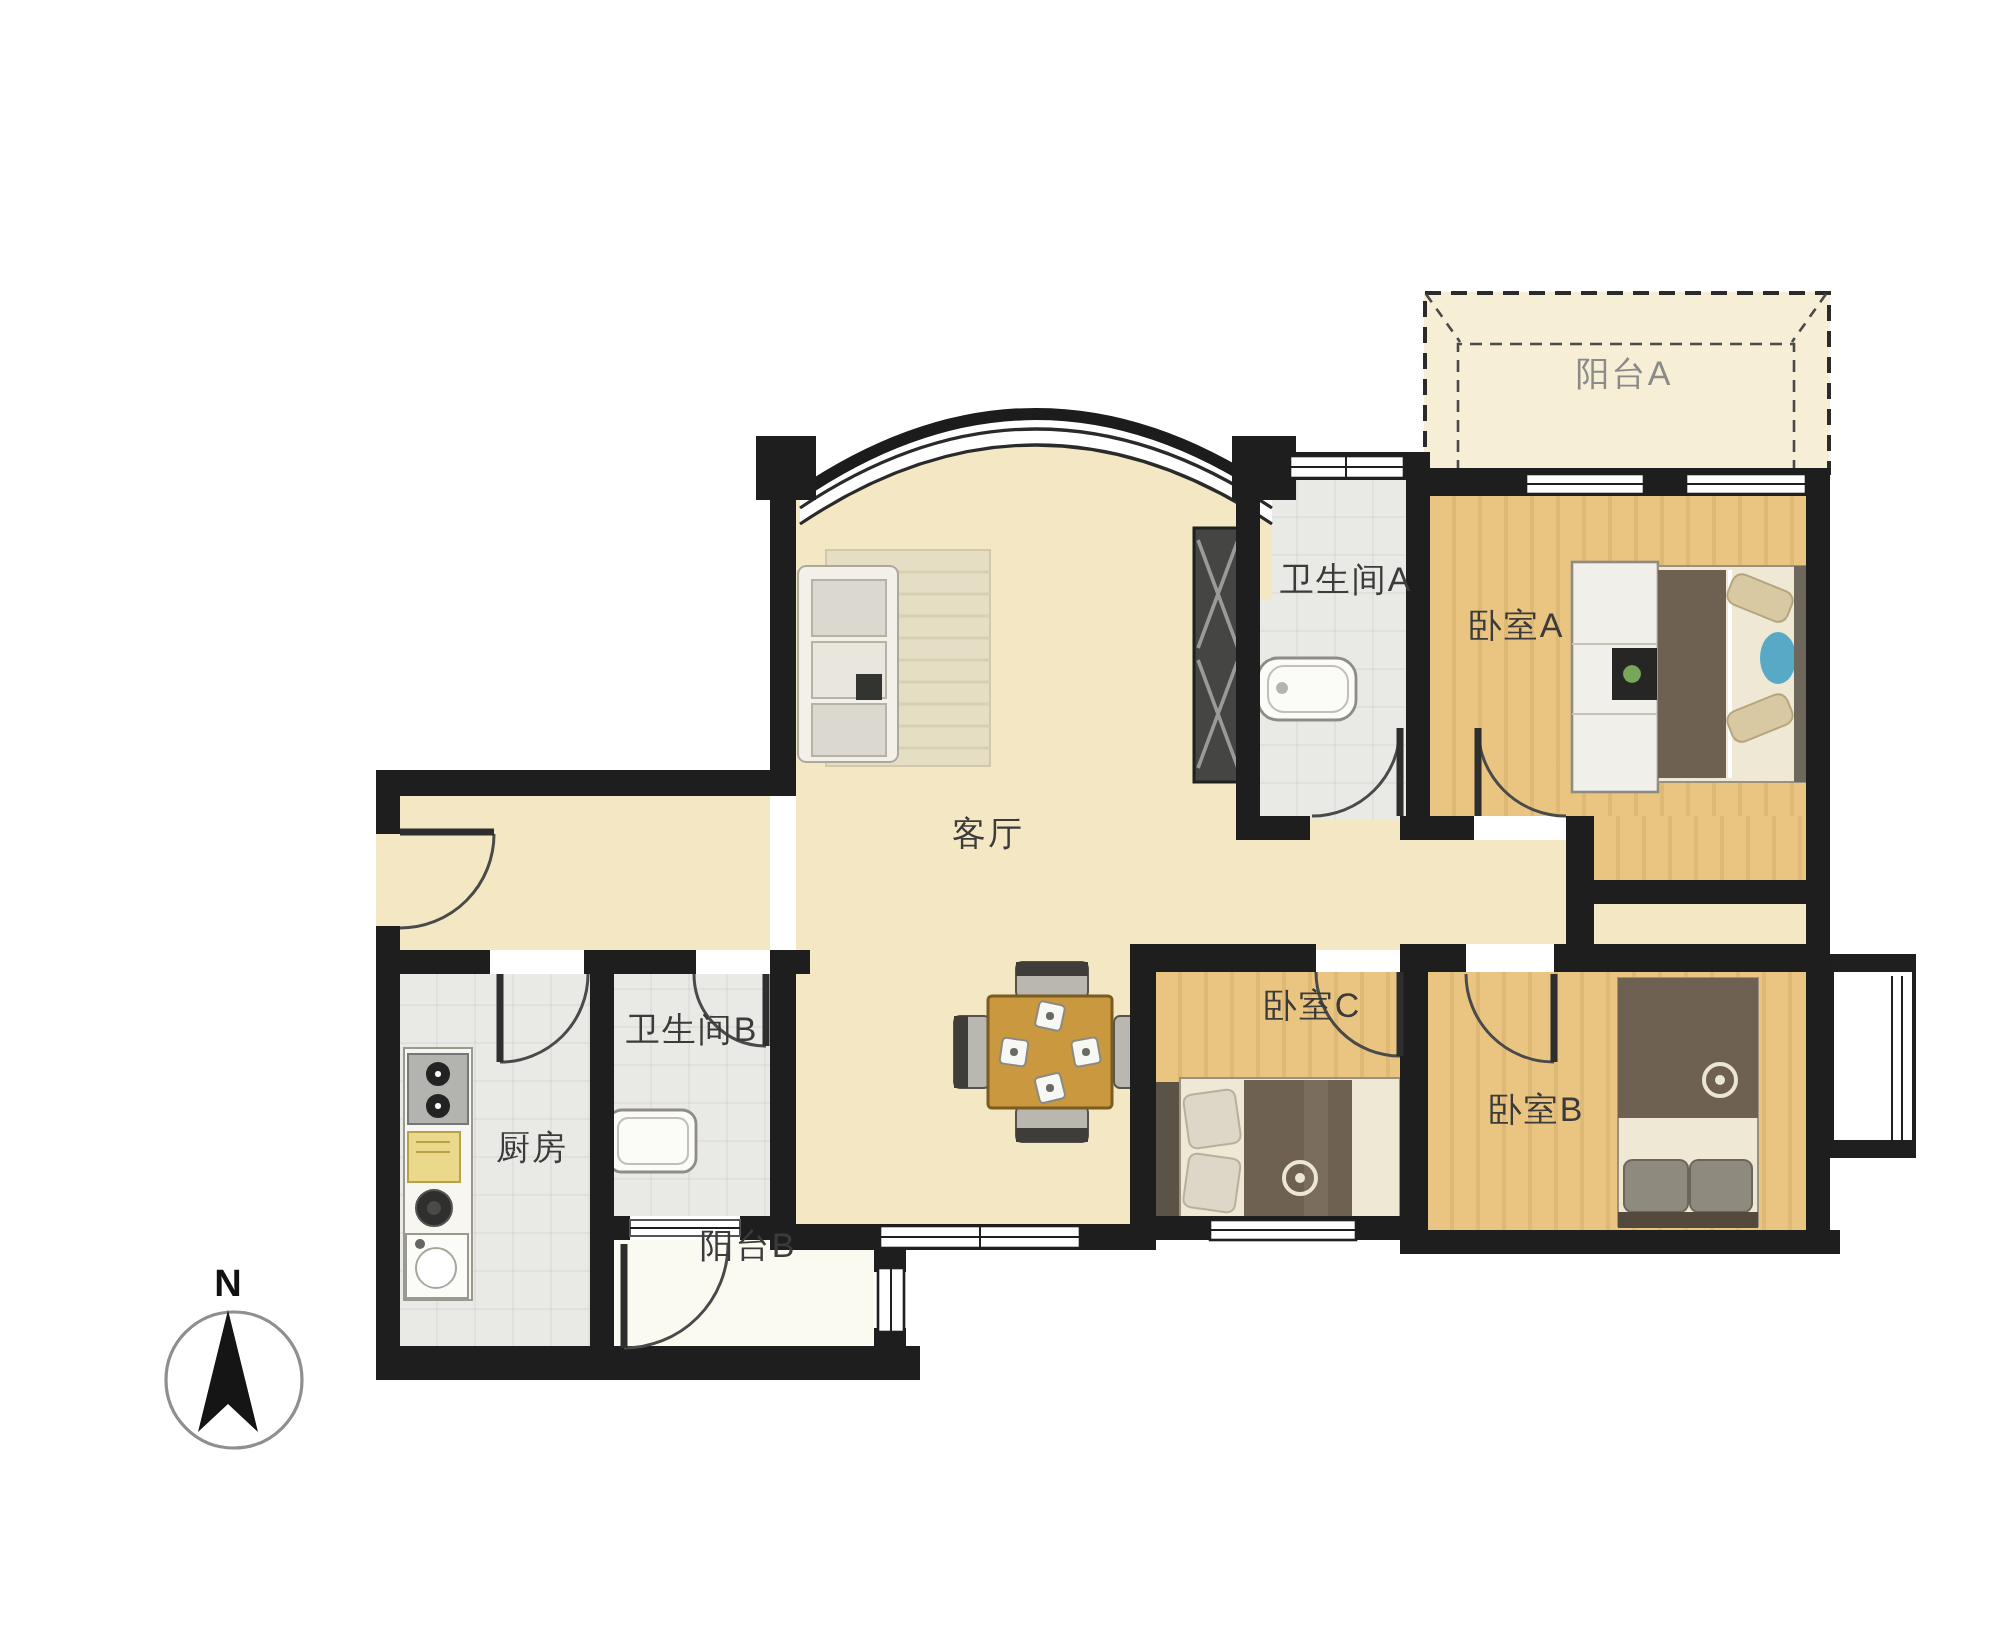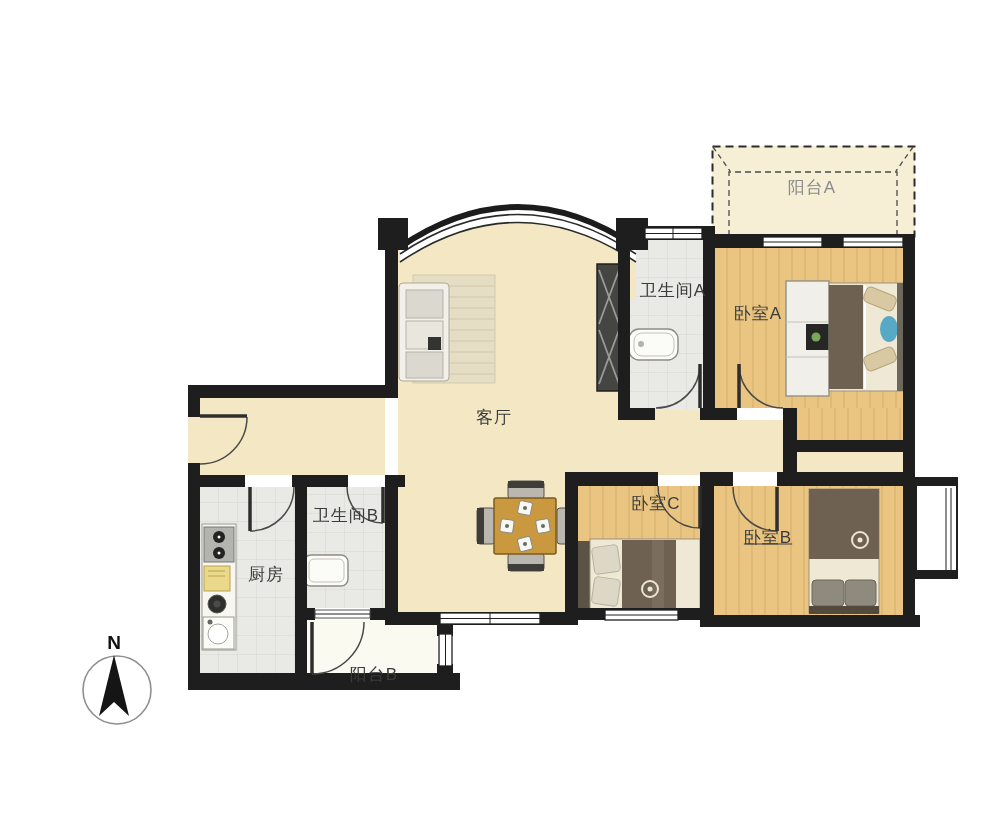--- a/index.html
+++ b/index.html
@@ -258,17 +258,17 @@
       <polygon points="114,655 129,716 114,702 99,716" fill="#151515"></polygon>
     </g>
   </svg>
 
   <div class="label" style="left:494px;top:417px;text-align:center;">客厅</div>
   <div class="label" style="left:673px;top:290px;">卫生间A</div>
   <div class="label" style="left:758px;top:313px;">卧室A</div>
   <div class="label balcony-a" style="left:812px;top:187px;">阳台A</div>
   <div class="label" style="left:346px;top:515px;text-align:right;">卫生间B</div>
   <div class="label" style="left:266px;top:574px;">厨房</div>
-  <div class="label" style="left:374px;top:674px;">阳台B</div>
+  <div class="label" style="left:374px;top:623px;">阳台B</div>
   <div class="label" style="left:634px;top:503px;margin-left:22px;">卧室C</div>
-  <div class="label" style="left:768px;top:537px;text-decoration:underline;">卧室B</div>
+  <div class="label" style="left:768px;top:555px;">卧室B</div>
   <div class="north-n" style="left:114px;top:643px;">N</div>
 </div>
 
 </body></html>

